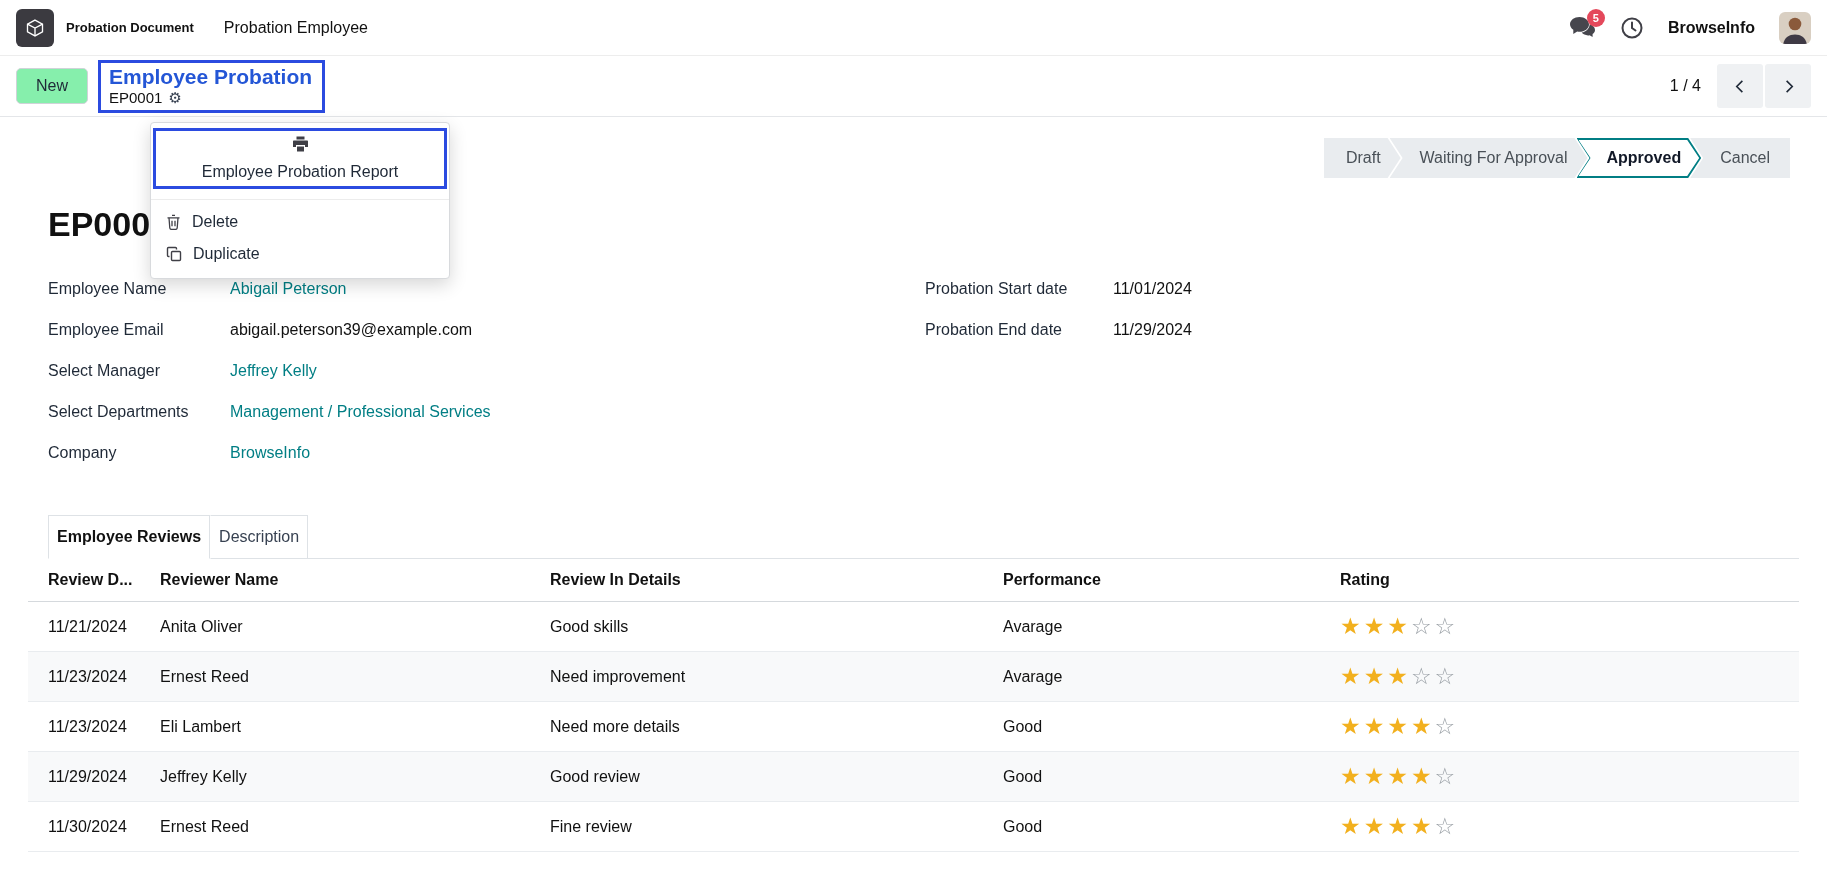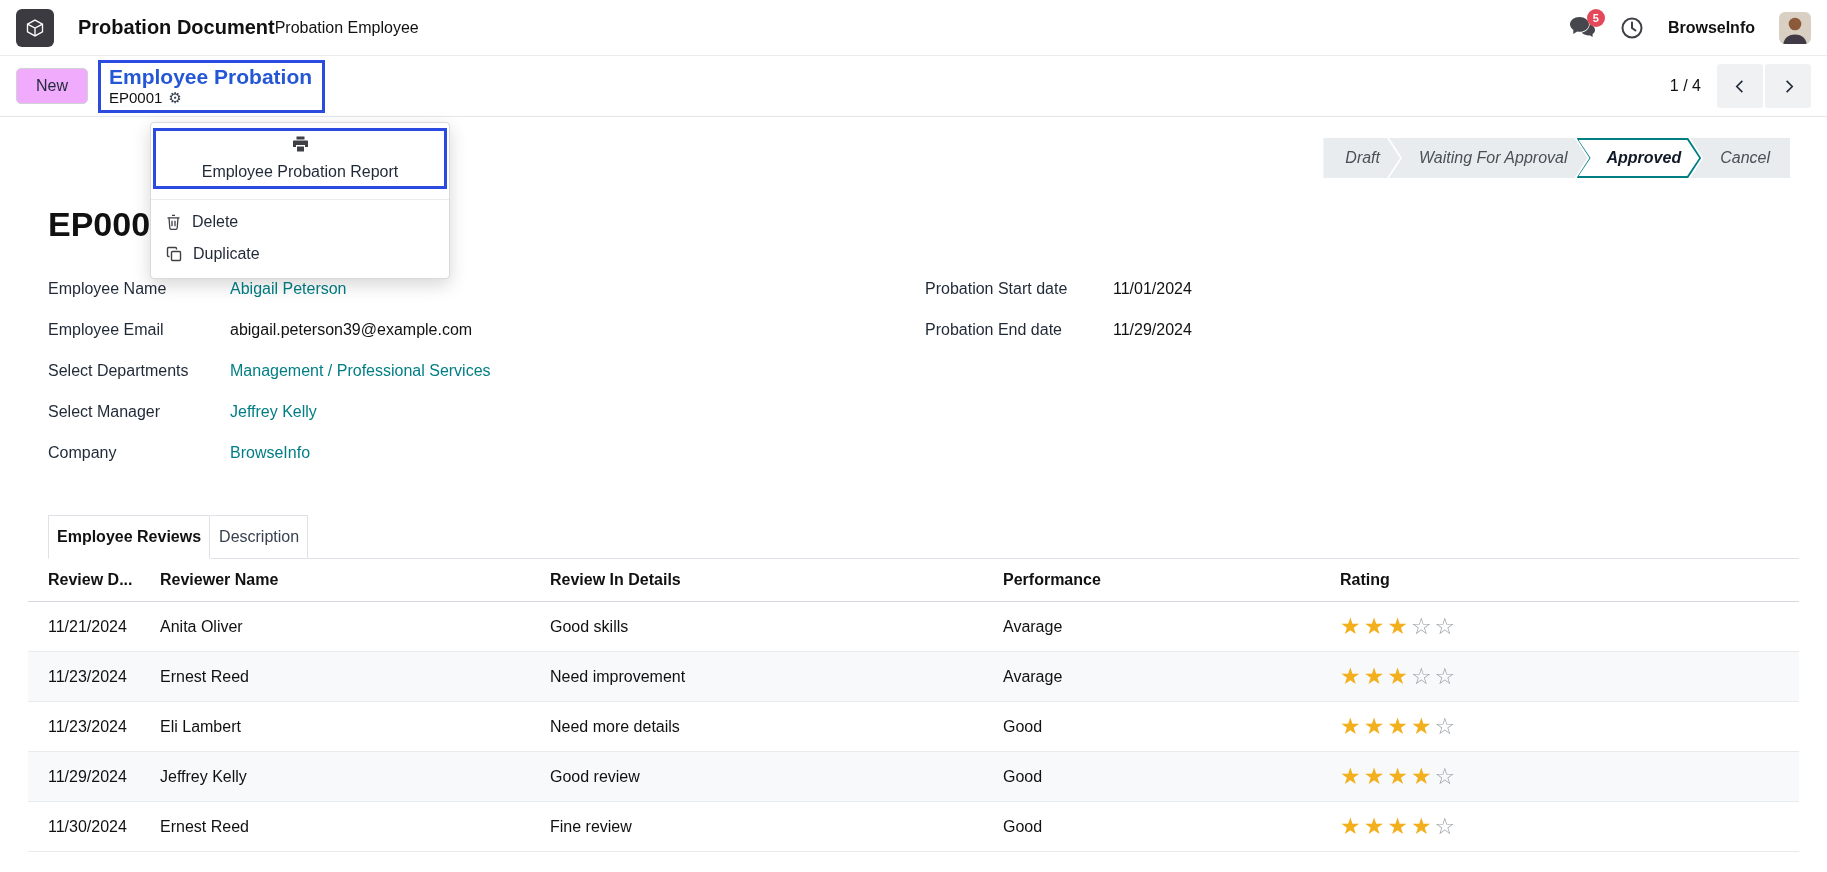--- a/index.html
+++ b/index.html
@@ -4,35 +4,35 @@
 <style>
   * { margin:0; padding:0; box-sizing:border-box; }
   html,body { width:1827px; height:872px; overflow:hidden; background:#fff;
     font-family:"Liberation Sans","DejaVu Sans",sans-serif; color:#111827; font-size:16px; }
 
   
   .navbar { height:56px; display:flex; align-items:center; padding:0 16px;
     border-bottom:1px solid #ededed; background:#fff; }
   .app-icon { width:38px; height:38px; border-radius:6px; background:#3b3a40;
     display:flex; align-items:center; justify-content:center; flex:0 0 auto; }
-  .app-name { font-size:20px; font-weight:700; margin-left:24px; color:#111; }
-  .nav-menu-item { font-size:16px; color:#111; cursor:pointer; }
+  .app-name { font-size:13px; font-weight:700; margin-left:12px; color:#111; }
+  .nav-menu-item { margin-left:30px; font-size:16px; color:#111; cursor:pointer; }
   .nav-right { margin-left:auto; display:flex; align-items:center; gap:24px; }
   .icon-btn { position:relative; display:flex; align-items:center; cursor:pointer; }
   .badge { position:absolute; top:-7px; right:-9px; min-width:18px; height:18px;
     border-radius:9px; background:var(--badge-red,#e4485b); color:#fff; font-size:11px;
     font-weight:700; display:flex; align-items:center; justify-content:center; padding:0 4px; }
   .company-name { font-weight:700; font-size:16px; color:#111; cursor:pointer; }
   .avatar { width:32px; height:32px; border-radius:6px; overflow:hidden; cursor:pointer; }
 
   
   .control-row { height:61px; display:flex; align-items:center; justify-content:space-between;
     padding:0 16px; border-bottom:1px solid #e4e6e9; background:#fff; }
   .cp-left { display:flex; align-items:center; }
-  .btn-new { background:#f0abfc; border:1px solid #cfd3d8; border-radius:5px; padding:8px 19px;
+  .btn-new { background:#86efac; border:1px solid #cfd3d8; border-radius:5px; padding:8px 19px;
     font-size:16px; color:#1f2937; cursor:pointer; font-family:inherit; }
   .breadcrumb-box { margin-left:10px; border:3px solid var(--highlight-blue,#2b4be0);
     padding:2px 10px 4px 8px; background:#fff; }
   .bc-parent { display:block; color:var(--link-blue,#2456d6); font-weight:700; font-size:21px;
     text-decoration:none; cursor:pointer; }
   .bc-current { display:flex; align-items:center; gap:6px; font-size:15px; color:#111; }
   .gear { font-size:15px; color:#374151; cursor:pointer; line-height:1; }
   .cp-right { display:flex; align-items:center; gap:16px; }
   .pager-text { font-size:16px; color:#111; }
   .pager-btns { display:flex; gap:2px; }
@@ -46,21 +46,21 @@
   .menu-highlight { border:3px solid var(--highlight-blue,#2b4be0); margin:0 2px 10px 2px; }
   .menu-item { display:flex; align-items:center; gap:11px; padding:7px 15px; font-size:16px;
     color:#1f2937; cursor:pointer; background:#fff; }
   .menu-highlight .menu-item { padding:5px 12px;flex-direction:column; }
   .menu-divider { border-top:1px solid #ececec; margin:2px 0 6px 0; }
 
   
   .statusbar { position:absolute; top:138px; right:37px; display:flex; height:40px; z-index:5; }
   .step { position:relative; display:flex; align-items:center; height:40px;
     padding:0 20px 0 30px; background:#e9ecef; color:#495057; font-size:16px; cursor:pointer;
-    clip-path:polygon(0 0, calc(100% - 13px) 0, 100% 50%, calc(100% - 13px) 100%, 0 100%, 13px 50%);font-style:italic; }
+    clip-path:polygon(0 0, calc(100% - 13px) 0, 100% 50%, calc(100% - 13px) 100%, 0 100%, 13px 50%); }
   .step:first-child { padding-left:22px;
     clip-path:polygon(0 0, calc(100% - 13px) 0, 100% 50%, calc(100% - 13px) 100%, 0 100%); }
   .step:not(:first-child) { margin-left:-11px; }
   .step:last-child { clip-path:polygon(0 0, 100% 0, 100% 100%, 0 100%, 13px 50%); }
   .step span { position:relative; z-index:2; }
   .step.active { background:var(--accent-teal,#017e84); color:#111827; font-weight:700; }
   .step.active::after { content:""; position:absolute; inset:2px; background:#fff; z-index:1;
     clip-path:polygon(0 0, calc(100% - 12px) 0, 100% 50%, calc(100% - 12px) 100%, 0 100%, 12px 50%); }
   .z4{z-index:14}.z3{z-index:13}.z2{z-index:12}.z1{z-index:11}
 
@@ -212,26 +212,26 @@
     <div class="fields-left">
       <div class="field-row">
         <div class="field-label">Employee Name</div>
         <a class="field-value link-teal">Abigail Peterson</a>
       </div>
       <div class="field-row">
         <div class="field-label">Employee Email</div>
         <div class="field-value">abigail.peterson39@example.com</div>
       </div>
       <div class="field-row">
+        <div class="field-label">Select Manager</div>
+        <a class="field-value link-teal">Jeffrey Kelly</a>
+      </div>
+      <div class="field-row">
         <div class="field-label">Select Departments</div>
         <a class="field-value link-teal">Management / Professional Services</a>
-      </div>
-      <div class="field-row">
-        <div class="field-label">Select Manager</div>
-        <a class="field-value link-teal">Jeffrey Kelly</a>
       </div>
       <div class="field-row">
         <div class="field-label">Company</div>
         <a class="field-value link-teal">BrowseInfo</a>
       </div>
     </div>
 
     <div class="fields-right">
       <div class="field-row">
         <div class="field-label">Probation Start date</div>

